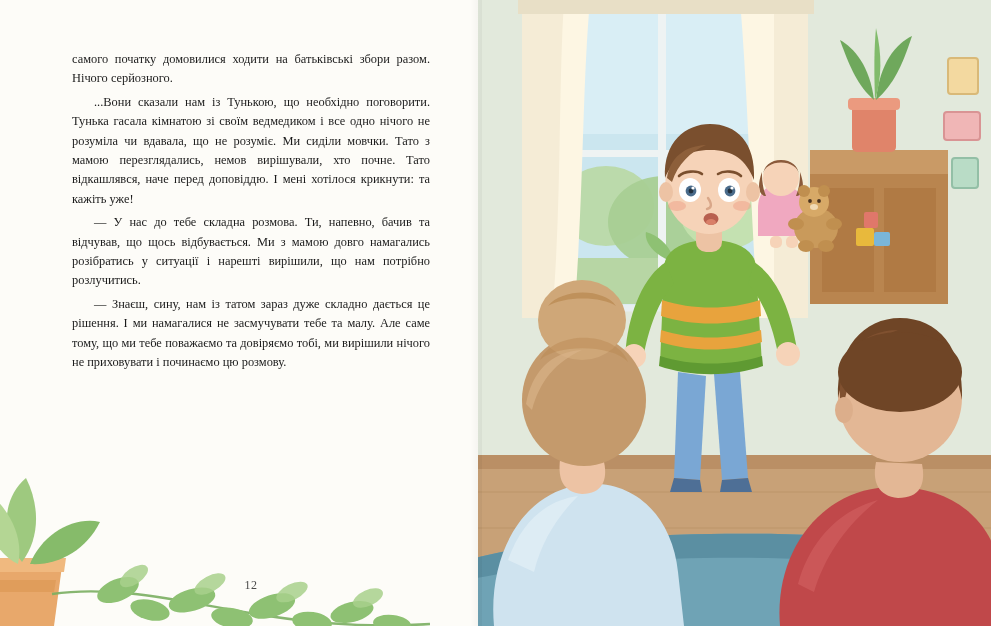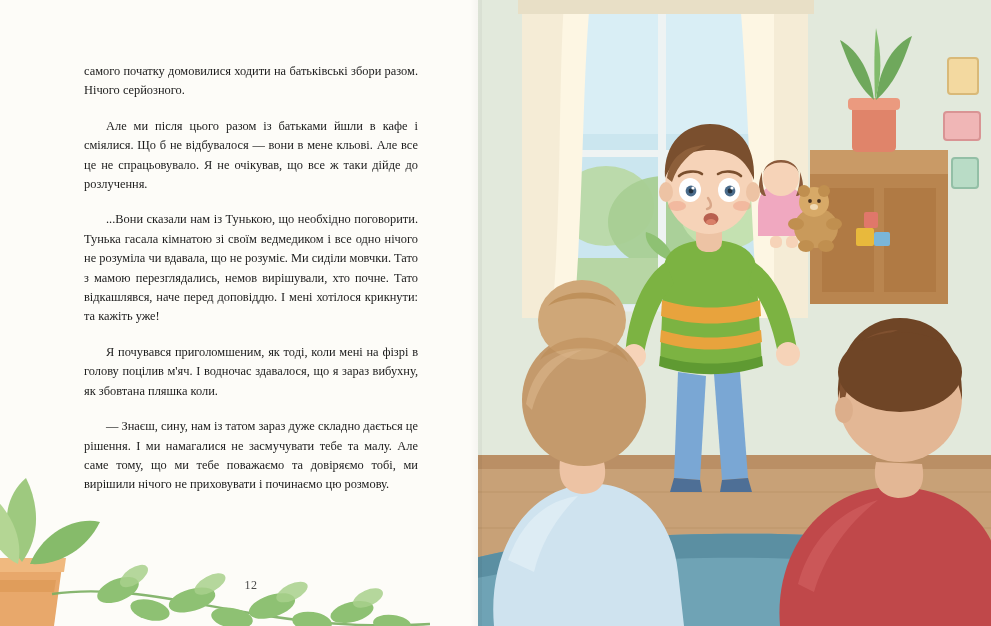--- a/index.html
+++ b/index.html
@@ -28,21 +28,21 @@
     top: 46px;
     width: 366px;
     font-size: 12.4px;
     line-height: 1.565;
     color: #1b1b1b;
     text-align: justify;
     text-justify: inter-word;
     hyphens: manual;
   }
   .text-col p {
-    margin: 16px;
+    margin: 4px;
   }
   .text-col p.ind {
     text-indent: 22px;
   }
   .page-number {
     position: absolute;
     left: 68px;
     top: 578px;
     width: 366px;
     text-align: center;
@@ -82,23 +82,22 @@
     pointer-events: none;
   }
 </style>
 </head>
 <body>
 
 <div class="page">
 
   <div class="text-col">
     <p class="">самого початку домовилися ходити на батьківські збори разом. Нічого серйозного.</p>
-    <p class="ind">Але ми після цього разом із батьками йшли в кафе і сміялися. Що б не відбувалося — вони в мене кльові. Але все це не спрацьовувало. Я не очікував, що все ж таки дійде до розлучення.</p>
     <p class="ind">...Вони сказали нам із Тунькою, що необхідно поговорити. Тунька гасала кімнатою зі своїм ведмедиком і все одно нічого не розуміла чи вдавала, що не розуміє. Ми сиділи мовчки. Тато з мамою перезглядались, немов вирішували, хто почне. Тато відкашлявся, наче перед доповіддю. І мені хотілося крикнути: та кажіть уже!</p>
-    <p class="ind">Я почувався приголомшеним, як тоді, коли мені на фізрі в голову поцілив м'яч. І водночас здавалося, що я зараз вибухну, як збовтана пляшка коли.</p>
+    <p class="ind">— У нас до тебе складна розмова. Ти, напевно, бачив та відчував, що щось відбувається. Ми з мамою довго намагались розібратись у ситуації і нарешті вирішили, що нам потрібно розлучитись.</p>
     <p class="ind">— Знаєш, сину, нам із татом зараз дуже складно дається це рішення. І ми намагалися не засмучувати тебе та малу. Але саме тому, що ми тебе поважаємо та довіряємо тобі, ми вирішили нічого не приховувати і починаємо цю розмову.</p>
   </div>
 
   <div class="page-number">12</div>
 
   <svg class="plant" viewBox="0 0 430 260">
 
     <path d="M0 200 L62 200 L54 260 L0 260 Z" fill="#e8a86b"></path>
     <path d="M0 192 L66 192 L64 206 L0 206 Z" fill="#f0b97f"></path>
     <path d="M0 214 L56 214 L54 226 L0 226 Z" fill="#d9934f" opacity="0.55"></path>

